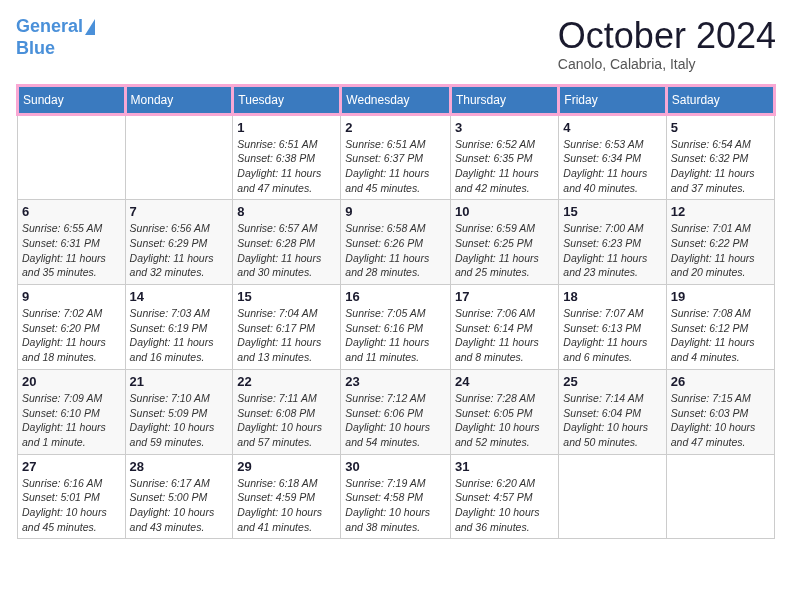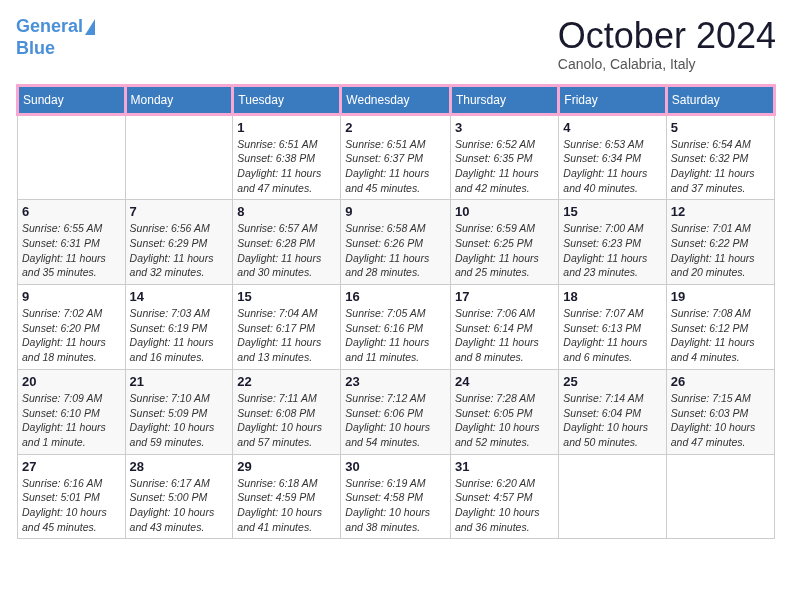--- a/index.html
+++ b/index.html
@@ -305,21 +305,21 @@
 Daylight: 10 hours and 43 minutes.</div>
         </td>
         <td>
           <div class="day-number">29</div>
           <div class="day-info">Sunrise: 6:18 AM
 Sunset: 4:59 PM
 Daylight: 10 hours and 41 minutes.</div>
         </td>
         <td>
           <div class="day-number">30</div>
-          <div class="day-info">Sunrise: 6:19 AM
+          <div class="day-info">Sunrise: 7:19 AM
 Sunset: 4:58 PM
 Daylight: 10 hours and 38 minutes.</div>
         </td>
         <td>
           <div class="day-number">31</div>
           <div class="day-info">Sunrise: 6:20 AM
 Sunset: 4:57 PM
 Daylight: 10 hours and 36 minutes.</div>
         </td>
         <td class="empty-cell"></td>

